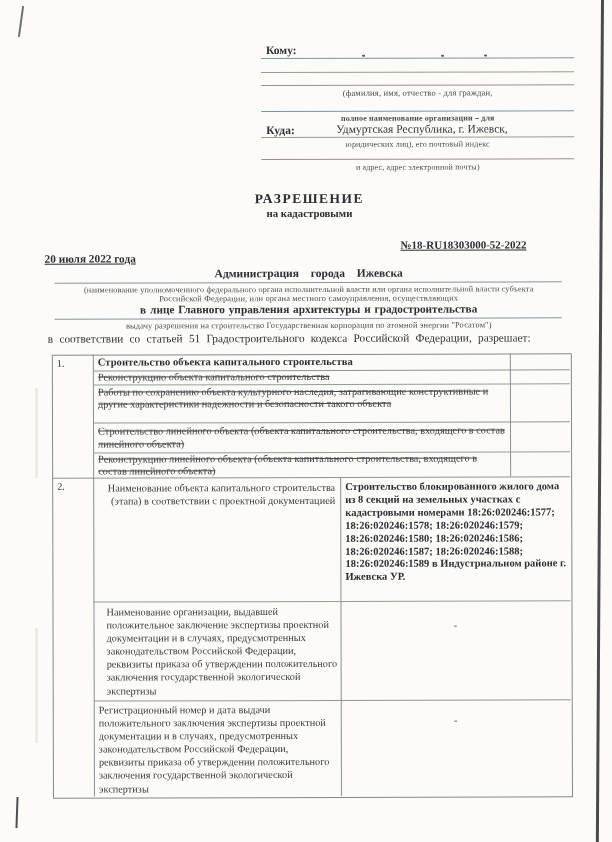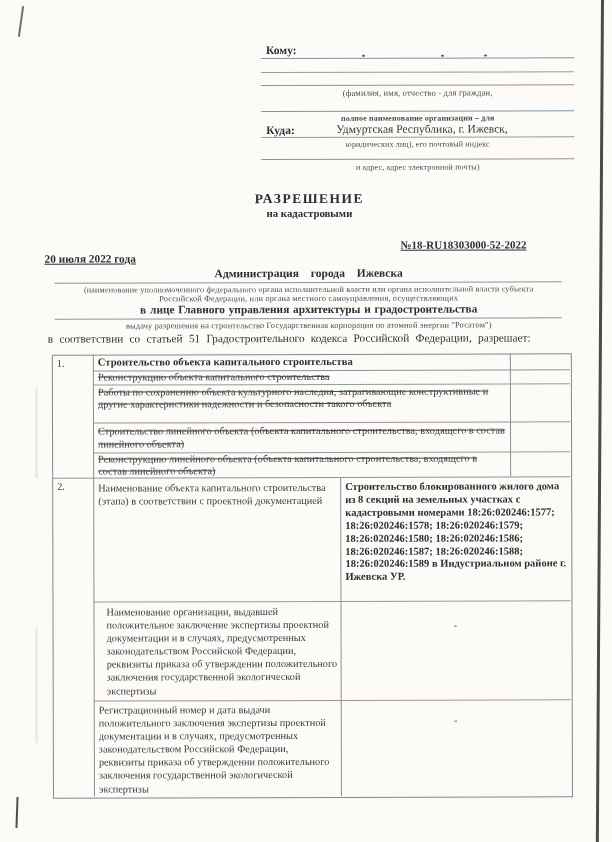--- a/index.html
+++ b/index.html
@@ -87,21 +87,21 @@
 
     <div class="cell" style="left:57px;top:357px;width:30px;">1.</div>
     <div class="cell" style="left:57px;top:480px;width:30px;">2.</div>
 
     <div class="cell b" style="left:98px;top:356px;width:408px;height:14px;font-size:10.6px;">Строительство объекта капитального строительства</div>
     <div class="cell struck" style="left:98px;top:371px;width:408px;height:13px;">Реконструкцию объекта капитального строительства</div>
     <div class="cell struck" style="left:98px;top:386px;width:408px;height:37px;line-height:12.3px;">Работы по сохранению объекта культурного наследия, затрагивающие конструктивные и другие характеристики надежности и безопасности такого объекта</div>
     <div class="cell struck" style="left:98px;top:424px;width:408px;height:28px;line-height:13px;">Строительство линейного объекта (объекта капитального строительства, входящего в состав линейного объекта)</div>
     <div class="cell struck" style="left:98px;top:453px;width:408px;height:24px;line-height:11.8px;">Реконструкцию линейного объекта (объекта капитального строительства, входящего в состав линейного объекта)</div>
 
-    <div class="cell" style="left:98px;top:481px;width:237px;height:118px;line-height:13.2px;">Наименование объекта капитального строительства (этапа) в соответствии с проектной документацией</div>
+    <div class="cell" style="left:98px;top:481px;width:237px;height:118px;line-height:13.2px;text-align:right;">Наименование объекта капитального строительства (этапа) в соответствии с проектной документацией</div>
     <div class="cell b" style="left:345px;top:481px;width:223px;height:118px;font-size:10.5px;line-height:12.9px;">Строительство блокированного жилого дома из 8 секций на земельных участках с кадастровыми номерами 18:26:020246:1577; 18:26:020246:1578; 18:26:020246:1579; 18:26:020246:1580; 18:26:020246:1586; 18:26:020246:1587; 18:26:020246:1588; 18:26:020246:1589 в Индустриальном районе г. Ижевска УР.</div>
 
     <div class="cell" style="left:106px;top:605px;width:237px;height:94px;line-height:13.1px;">Наименование организации, выдавшей положительное заключение экспертизы проектной документации и в случаях, предусмотренных законодательством Российской Федерации, реквизиты приказа об утверждении положительного заключения государственной экологической экспертизы</div>
     <div class="cell center" style="left:341px;top:620px;width:228px;height:20px;">-</div>
 
     <div class="cell" style="left:98px;top:703px;width:237px;height:92px;line-height:13.1px;">Регистрационный номер и дата выдачи положительного заключения экспертизы проектной документации и в случаях, предусмотренных законодательством Российской Федерации, реквизиты приказа об утверждении положительного заключения государственной экологической экспертизы</div>
     <div class="cell center" style="left:341px;top:715px;width:228px;height:20px;">-</div>
 
   </div>
 </div>

